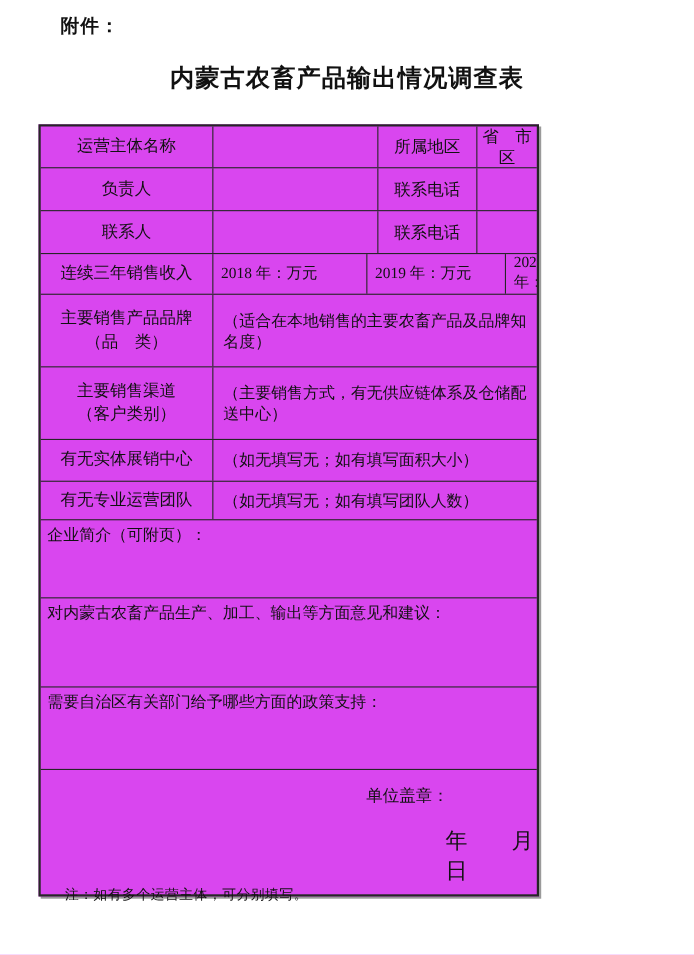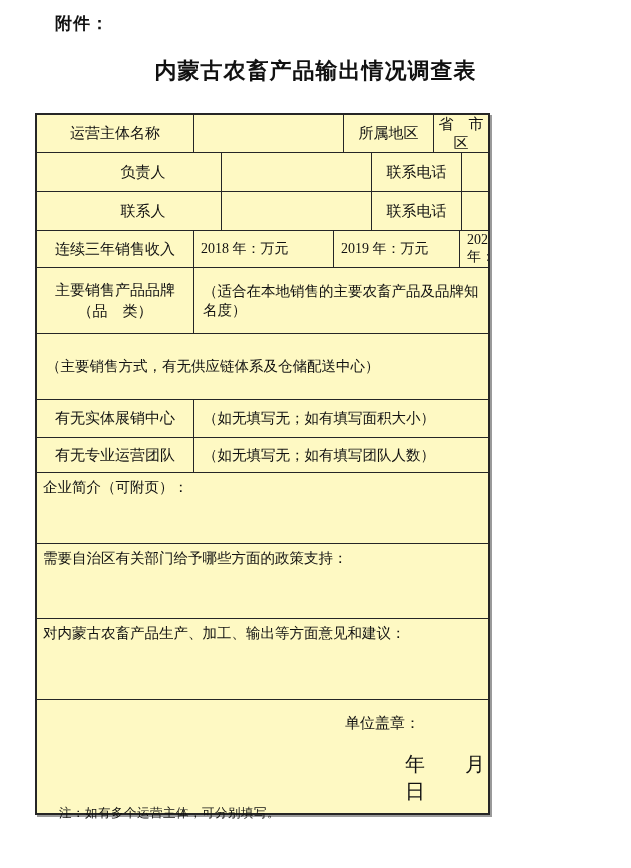--- a/index.html
+++ b/index.html
@@ -19,21 +19,21 @@
   .doc-title {
     position:absolute; left:0; right:0; top:56px;
     text-align:center;
     font-family:"Liberation Sans","DejaVu Sans",sans-serif;
     font-weight:bold; font-size:22px; letter-spacing:1px;
   }
   .tbl {
     position:absolute; left:35px; top:113px; width:455px;
     border:2px solid #262626;
     box-shadow:2px 2px 0 #9a9a9a;
-    background:#fef9c3;
+    background:#d946ef;
     box-sizing:border-box;
   }
   .row { display:flex; align-items:stretch; border-bottom:1px solid #262626; }
   .row:last-child { border-bottom:none; }
   .cell {
     box-sizing:border-box;
     border-right:1px solid #262626;
     display:flex; align-items:center;
     font-size:15px;
     overflow:hidden;
@@ -45,35 +45,35 @@
   }
   .center-cell { justify-content:center; text-align:center; }
   .hint-cell { padding-left:9px; font-size:14.5px; }
   .year-cell { padding-left:7px; font-size:14px; }
   .year-cell .unit { }
   .wide-cell {
     display:block; padding:5px 18px 0 6px;
     font-size:14.5px; line-height:1.3;
   }
   .stamp-cell { display:block; position:relative; }
-  .stamp-label { position:absolute; left:308px; top:14px; font-size:15px; }
+  .stamp-label { position:absolute; left:296px; top:14px; font-size:15px; }
   .date-label { position:absolute; left:368px; bottom:8px; font-size:20px;margin-top:16px; }
   .note {
     position:absolute; left:59px; top:805px;
     font-size:12.5px; letter-spacing:0.5px;
   }
   
   .c-label { width:157px; flex:0 0 157px; }
   .c-val   { width:150px; flex:0 0 150px; }
   .c-key   { width:90px;  flex:0 0 90px; }
   .c-rest  { flex:1 1 auto; }
   .c-y1 { width:140px; flex:0 0 140px; }
   .c-y2 { width:126px; flex:0 0 126px; }
   
-  .h37 { height:37px; } .h38 { height:38px;padding-left:28px; } .h36 { height:36px; }
+  .h37 { height:37px; } .h38 { height:38px; } .h36 { height:36px; }
   .h65 { height:65px; } .h34 { height:34px; } .h70 { height:70px; }
   .h80 { height:80px; } .h74 { height:74px; } .h113 { height:113px; }
 </style>
 </head>
 <body>
 
 <div class="attachment">附件：</div>
 <div class="doc-title">内蒙古农畜产品输出情况调查表</div>
 
 <div class="tbl">
@@ -117,43 +117,47 @@
 
   <div class="row h65">
     <div class="cell label-cell c-label">
       <span>主要销售产品品牌</span>
       <span>（品　类）</span>
     </div>
     <div class="cell hint-cell c-rest">（适合在本地销售的主要农畜产品及品牌知名度）</div>
   </div>
 
   <div class="row h65">
+    <div class="cell label-cell c-label">
+      <span>主要销售渠道</span>
+      <span>（客户类别）</span>
+    </div>
     <div class="cell hint-cell c-rest">（主要销售方式，有无供应链体系及仓储配送中心）</div>
   </div>
 
   <div class="row h37">
     <div class="cell label-cell c-label">有无实体展销中心</div>
     <div class="cell hint-cell c-rest">（如无填写无；如有填写面积大小）</div>
   </div>
 
   <div class="row h34">
     <div class="cell label-cell c-label">有无专业运营团队</div>
     <div class="cell hint-cell c-rest">（如无填写无；如有填写团队人数）</div>
   </div>
 
   <div class="row h70">
     <div class="cell wide-cell c-rest">企业简介（可附页）：</div>
   </div>
 
+  <div class="row h80">
+    <div class="cell wide-cell c-rest">对内蒙古农畜产品生产、加工、输出等方面意见和建议：</div>
+  </div>
+
   <div class="row h74">
     <div class="cell wide-cell c-rest">需要自治区有关部门给予哪些方面的政策支持：</div>
-  </div>
-
-  <div class="row h80">
-    <div class="cell wide-cell c-rest">对内蒙古农畜产品生产、加工、输出等方面意见和建议：</div>
   </div>
 
   <div class="row h113">
     <div class="cell stamp-cell c-rest">
       <span class="stamp-label">单位盖章：</span>
       <span class="date-label">年　　月　　日</span>
     </div>
   </div>
 
 </div>

